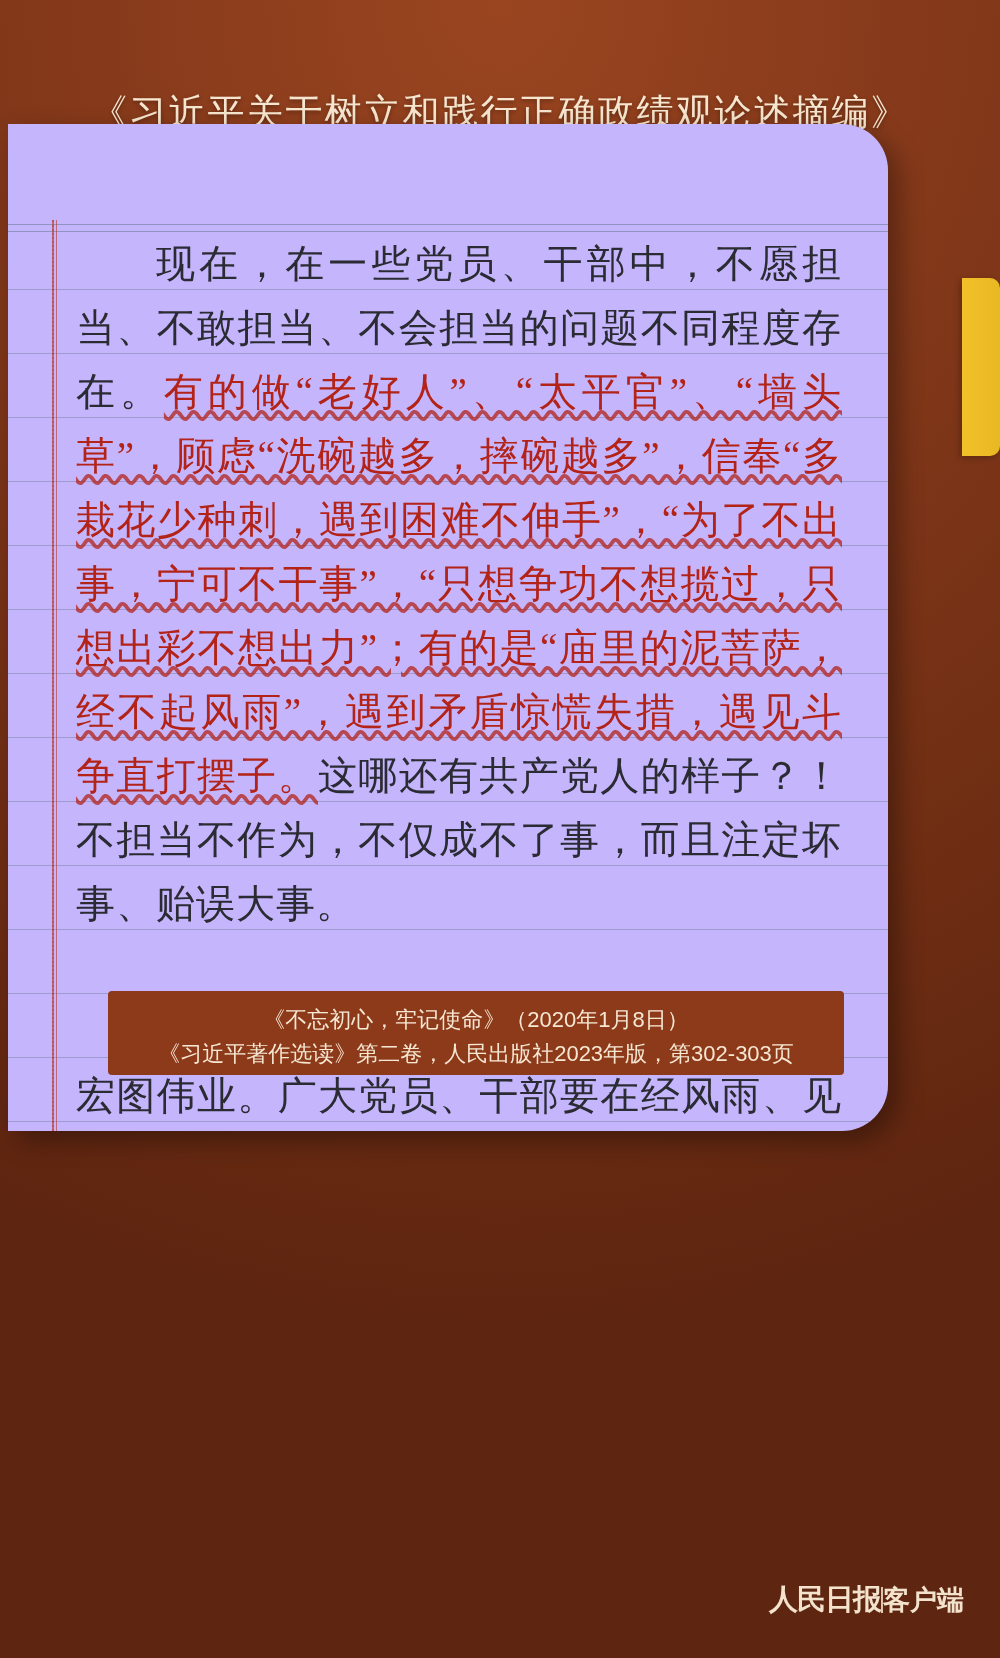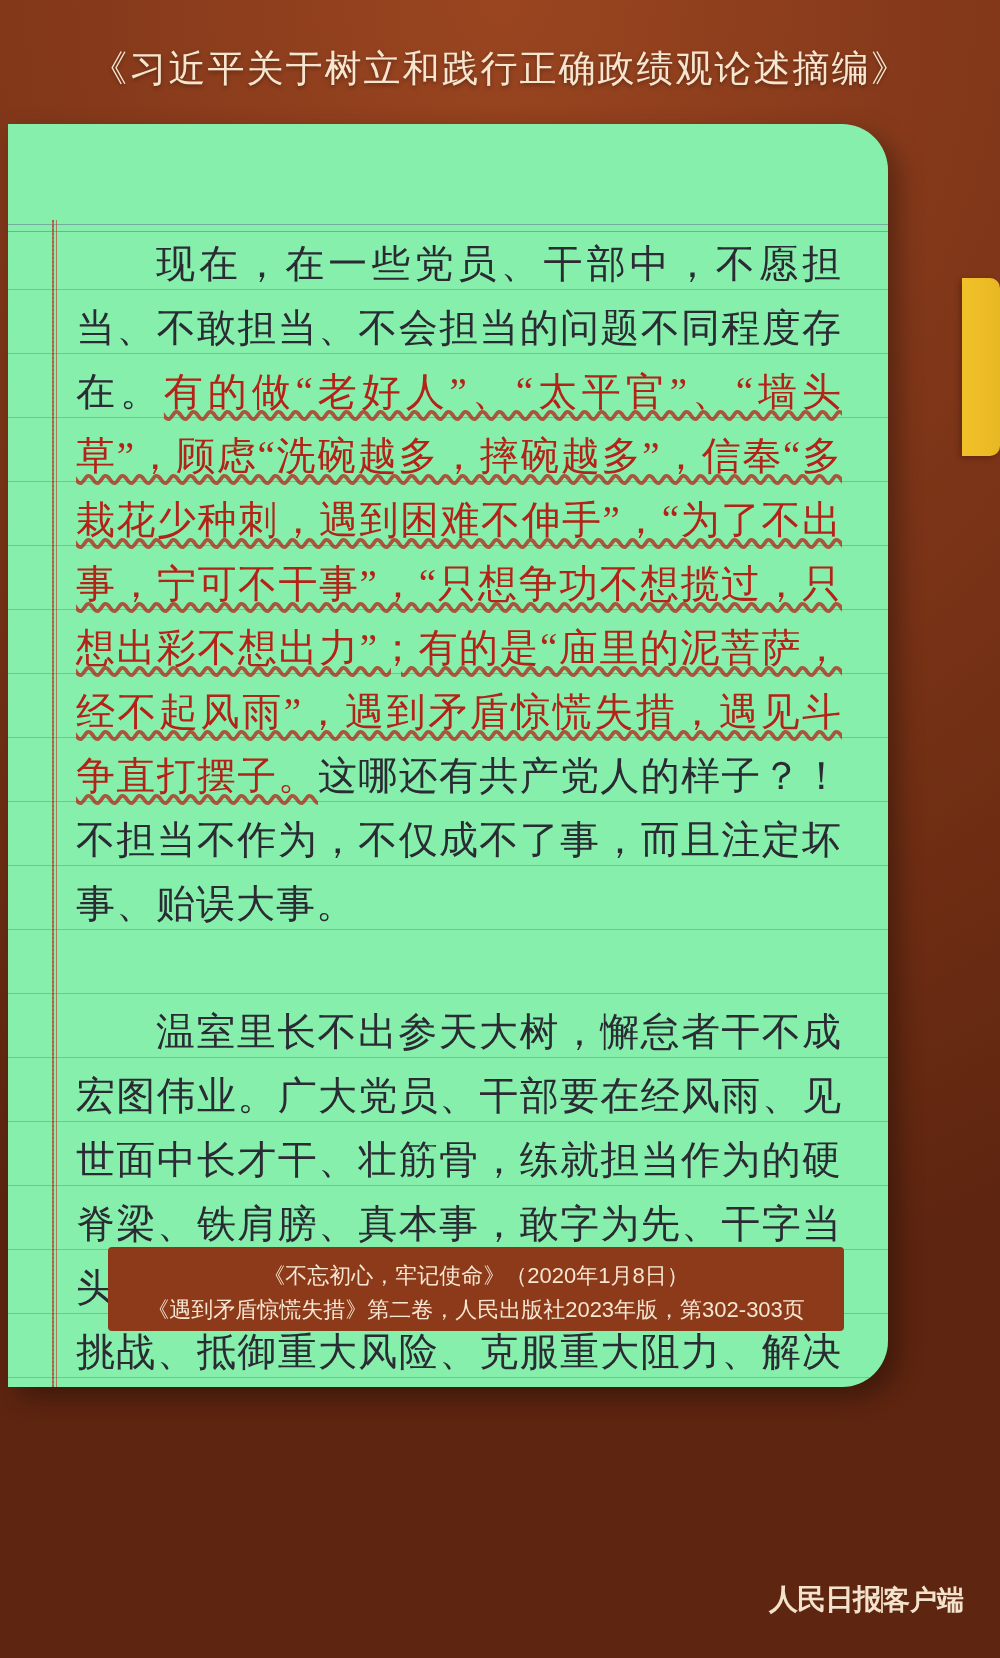--- a/index.html
+++ b/index.html
@@ -21,21 +21,21 @@
     position: absolute;
     inset: 0;
     background:
       radial-gradient(120% 80% at 50% 0%, #9a4520 0%, #83381a 40%, #6e2d13 75%, #5e2510 100%);
   }
   .title-bar {
     position: absolute;
     top: 0; left: 0; right: 0;
     height: 138px;
     display: flex;
-    align-items: center;
+    align-items: flex-end;
     justify-content: center;
   }
   .title-bar .title {
     color: #f7e6cf;
     font-size: 37px;
     letter-spacing: 2px;
     font-family: "Liberation Serif", "DejaVu Serif", serif;
     text-shadow: 0 2px 4px rgba(0,0,0,.35);
     white-space: nowrap;
   }
@@ -49,22 +49,22 @@
     background: linear-gradient(90deg,#f2c12a,#e8b822);
     border-radius: 0 10px 10px 0;
     box-shadow: -2px 2px 6px rgba(0,0,0,.25);
   }
   
   .notebook {
     position: absolute;
     left: 8px;
     top: 124px;
     width: 880px;
-    height: 1263px;
-    background: #86efac;
+    height: 1007px;
+    background: #c4b5fd;
     border-radius: 0 46px 46px 0;
     box-shadow: 10px 10px 26px rgba(0,0,0,.35);
     overflow: hidden;
   }
   .paper-edge {
     position: absolute;
     left: 866px;
     top: 150px;
     width: 26px;
     height: 1344px;
@@ -194,21 +194,21 @@
     <div class="margin-line dotted"></div>
     <div class="margin-line"></div>
 
     <div class="content">
       <p class="para"><span>现在，在一些党员、干部中，不愿担当、不敢担当、不会担当的问题不同程度存在。</span><span class="hl">有的做“老好人”、“太平官”、“墙头草”，顾虑“洗碗越多，摔碗越多”，信奉“多栽花少种刺，遇到困难不伸手”，“为了不出事，宁可不干事”，“只想争功不想揽过，只想出彩不想出力”；有的是“庙里的泥菩萨，经不起风雨”，遇到矛盾惊慌失措，遇见斗争直打摆子。</span><span>这哪还有共产党人的样子？！不担当不作为，不仅成不了事，而且注定坏事、贻误大事。</span></p>
       <p class="para">温室里长不出参天大树，懈怠者干不成宏图伟业。广大党员、干部要在经风雨、见世面中长才干、壮筋骨，练就担当作为的硬脊梁、铁肩膀、真本事，敢字为先、干字当头，勇于担当、善于作为，在有效应对重大挑战、抵御重大风险、克服重大阻力、解决重大矛盾中冲锋在前、建功立业。</p>
     </div>
 
     <div class="source">
       <div class="line">《不忘初心，牢记使命》（2020年1月8日）</div>
-      <div class="line">《遇到矛盾惊慌失措》第二卷，人民出版社2023年版，第302-303页</div>
+      <div class="line">《习近平著作选读》第二卷，人民出版社2023年版，第302-303页</div>
     </div>
   </div>
 
   <div class="footer">
     <span class="rmrb">人民日报</span>
     <span class="sep"></span>
     <span class="client">客户端</span>
   </div>
 </div>
 

